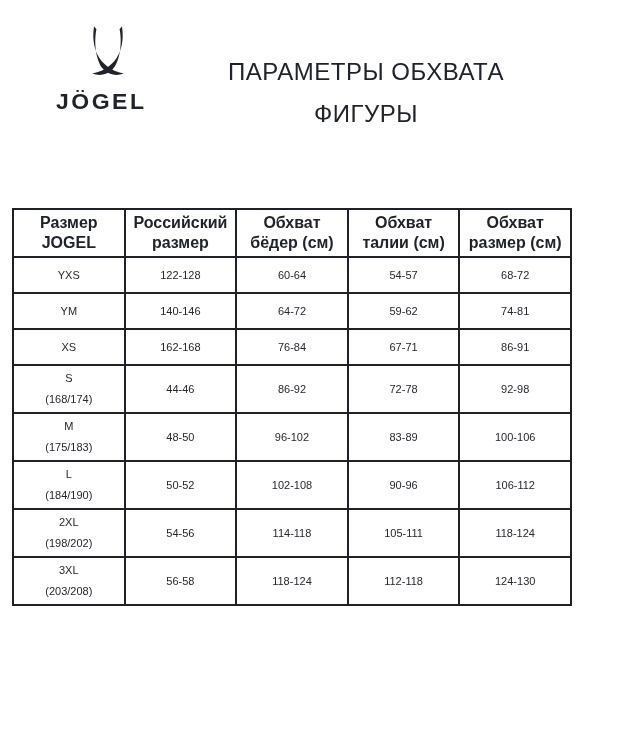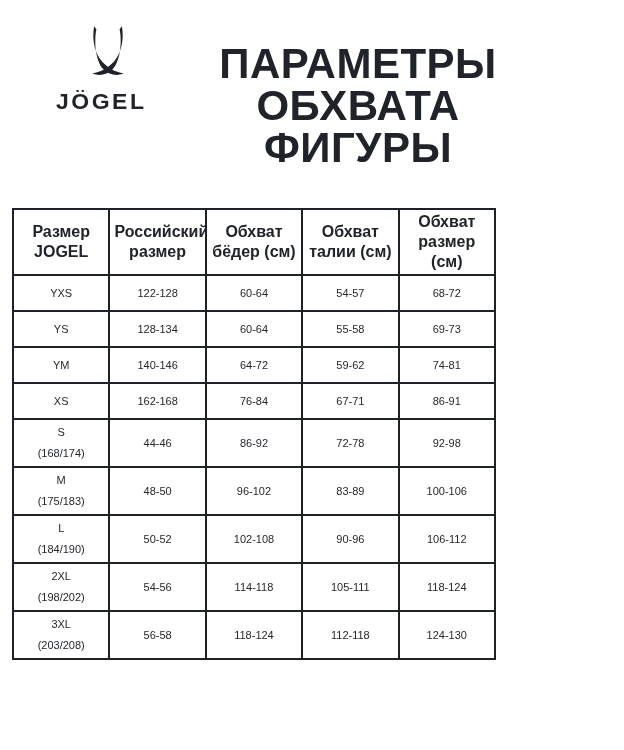--- a/index.html
+++ b/index.html
@@ -17,30 +17,30 @@
     text-align:left;
   }
   .logo svg{width:58px;height:66px;display:block;margin:0 auto;}
   .brand{
     margin-top:3px;
     font-size:23px;font-weight:700;letter-spacing:2.5px;
     color:#20242a;white-space:nowrap;
     transform:scaleY(0.92);
   }
   .title{
-    position:absolute;left:158px;top:43px;width:400px;margin:0;
+    position:absolute;left:158px;top:43px;width:400px;margin:8px;
     text-align:center;
-    font-size:42px;font-weight:700;line-height:42px;
+    font-size:24px;font-weight:400;line-height:42px;
     letter-spacing:0.5px;color:#20242a;
   }
   
   table{
     border-collapse:collapse;
     table-layout:fixed;
-    width:484px;
+    width:560px;
     margin:0 12px;
   }
   th,td{
     border:2px solid #1e2127;
     text-align:center;vertical-align:middle;
     padding:2px 4px;
     overflow:hidden;
   }
   th{
     height:42px;
@@ -86,27 +86,20 @@
   <tbody>
 
       <tr>
         <td><span>YXS</span></td>
         <td>122-128</td>
         <td>60-64</td>
         <td>54-57</td>
         <td>68-72</td>
       </tr>
 
-      <tr>
-        <td><span>YS</span></td>
-        <td>128-134</td>
-        <td>60-64</td>
-        <td>55-58</td>
-        <td>69-73</td>
-      </tr>
 
       <tr>
         <td><span>YM</span></td>
         <td>140-146</td>
         <td>64-72</td>
         <td>59-62</td>
         <td>74-81</td>
       </tr>
 
 

